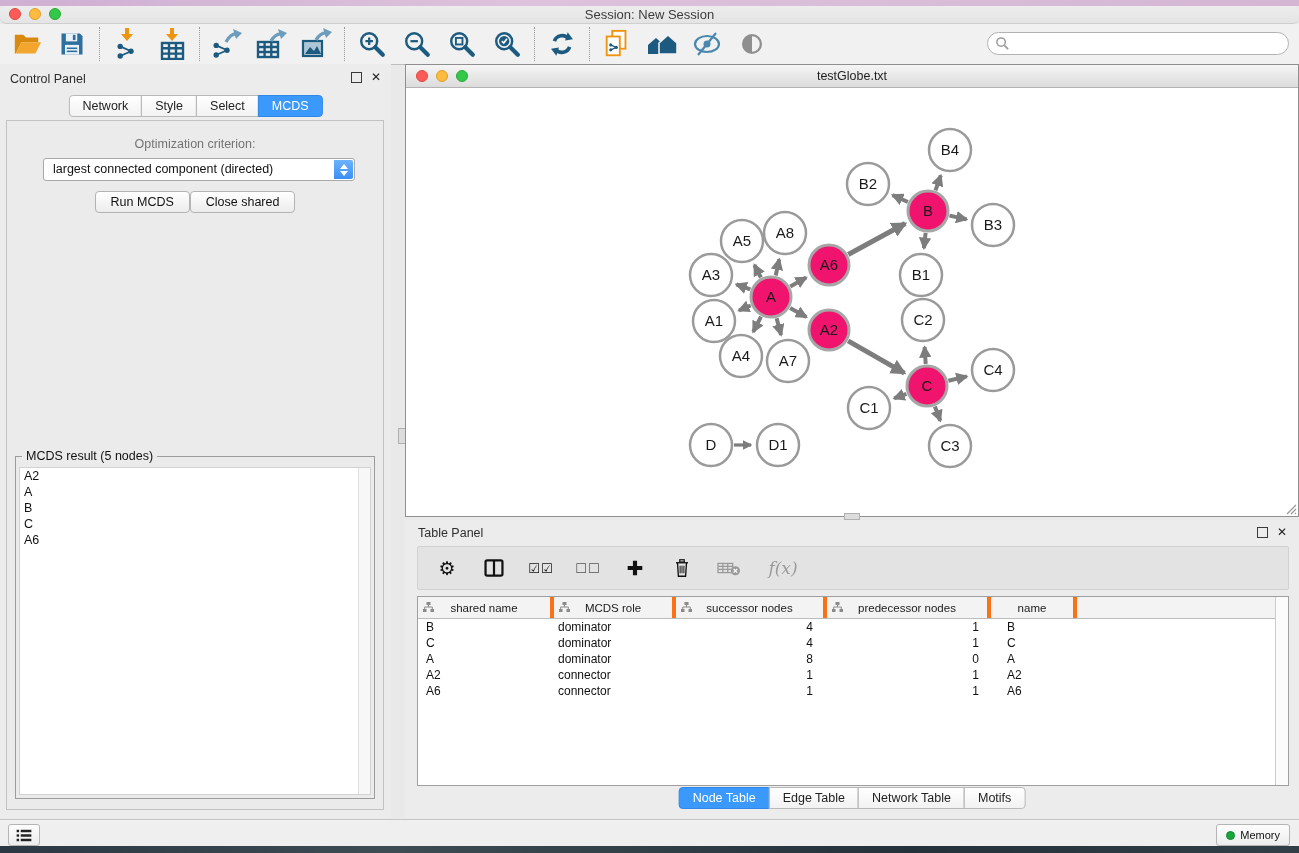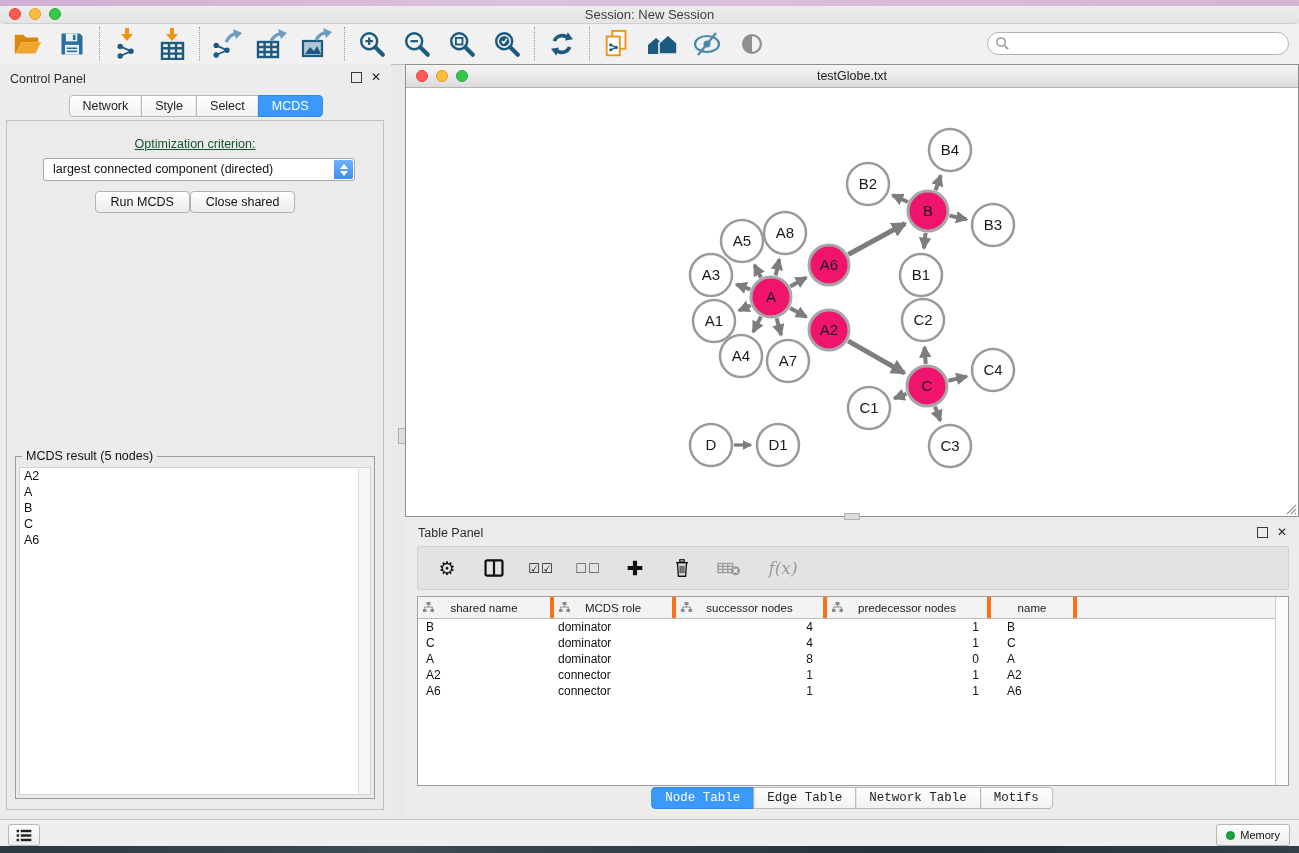--- a/index.html
+++ b/index.html
@@ -37,21 +37,21 @@
   .float-icon{width:9px;height:9px;border:1.5px solid #3a3a3a;display:inline-block;}
   .close-icon{font-size:12px;font-weight:bold;color:#1c1c1c;line-height:12px;}
   .tabs-row{position:absolute;display:flex;}
   #cp-tabs{top:31px;left:50%;transform:translateX(-50%);}
   .tab{height:20px;line-height:20px;padding:0 13px;font-size:12.5px;color:#222;background:linear-gradient(#ffffff,#f2f2f2);
     border:1px solid #b9b9b9;margin-left:-1px;cursor:default;}
   .tab:first-child{border-radius:4px 0 0 4px;margin-left:0;}
   .tab:last-child{border-radius:0 4px 4px 0;}
   .tab.active{background:#3b99fc;color:#fff;border-color:#2f87ea;}
   #cp-content{position:absolute;left:6px;right:7px;top:56px;bottom:8px;border:1px solid #c2c2c2;background:#ebebeb;}
-  #opt-label{position:absolute;top:16px;width:100%;text-align:center;font-size:12.5px;color:#14532d;text-decoration:underline;}
+  #opt-label{position:absolute;top:16px;width:100%;text-align:center;font-size:12.5px;color:#737373;}
   #criterion-select{position:absolute;left:36px;top:37px;width:312px;height:23px;background:#fff;
     border:1px solid #a9a9a9;border-radius:3px;box-sizing:border-box;font-size:12.5px;line-height:21px;color:#111;}
   #criterion-select .sel-text{padding-left:9px;display:block;}
   .stepper{position:absolute;right:1px;top:1px;bottom:1px;width:19px;background:linear-gradient(#6db3fc,#3b8ef5);
     border-radius:0 2px 2px 0;display:flex;flex-direction:column;align-items:center;justify-content:center;gap:2px;}
   .tri-up{width:0;height:0;border-left:4px solid transparent;border-right:4px solid transparent;border-bottom:5px solid #fff;}
   .tri-down{width:0;height:0;border-left:4px solid transparent;border-right:4px solid transparent;border-top:5px solid #fff;}
   #cp-buttons{position:absolute;top:70px;width:100%;display:flex;justify-content:center;}
   .btn{height:22px;line-height:20px;padding:0 15px;font-size:12.5px;color:#111;background:linear-gradient(#ffffff,#ececec);
     border:1px solid #b3b3b3;border-radius:4px;cursor:default;}
@@ -81,21 +81,21 @@
   .fx{font-family:"DejaVu Serif","Liberation Serif",serif;font-style:italic;font-size:17px;color:#9a9a9a;}
   #tp-table{position:absolute;left:12px;right:10px;top:76px;height:190px;background:#fff;border:1px solid #9f9f9f;box-sizing:border-box;}
   #thead-row{display:flex;height:21px;background:#f3f3f3;border-bottom:1px solid #bcbcbc;}
   .th{position:relative;display:flex;align-items:center;justify-content:center;font-size:11.5px;color:#1b1b1b;
     border-right:4px solid #f97316;box-sizing:border-box;height:21px;}
   .th .hier{position:absolute;left:5px;top:5px;}
   .th.filler{border-right:none;flex:1;}
   .trow{display:flex;height:16px;}
   .td{font-size:12px;line-height:16px;color:#111;box-sizing:border-box;white-space:nowrap;overflow:hidden;}
   #tbl-scroll{position:absolute;right:0;top:0;bottom:0;width:12px;background:#fbfbfb;border-left:1px solid #cccccc;}
-  #tp-tabs{bottom:9px;left:50%;transform:translateX(-50%);font-family:Liberation Mono, monospace;}
+  #tp-tabs{bottom:9px;left:50%;transform:translateX(-50%);}
   
   #status-bar{left:0;top:819px;width:1299px;height:27px;background:#efefef;border-top:1px solid #c6c6c6;box-sizing:border-box;}
   #list-btn{position:absolute;left:8px;top:4px;width:30px;height:20px;border:1px solid #b5b5b5;border-radius:3px;
     background:linear-gradient(#fdfdfd,#ededed);display:flex;align-items:center;justify-content:center;}
   #memory-btn{position:absolute;right:9px;top:4px;height:20px;border:1px solid #b5b5b5;border-radius:3px;
     background:linear-gradient(#fdfdfd,#ededed);display:flex;align-items:center;gap:5px;padding:0 9px;font-size:11px;color:#111;}
   #memory-dot{width:9px;height:9px;border-radius:50%;background:#17a53c;border:1px solid #0d8a2c;box-sizing:border-box;}
 </style>
 </head>
 <body>

